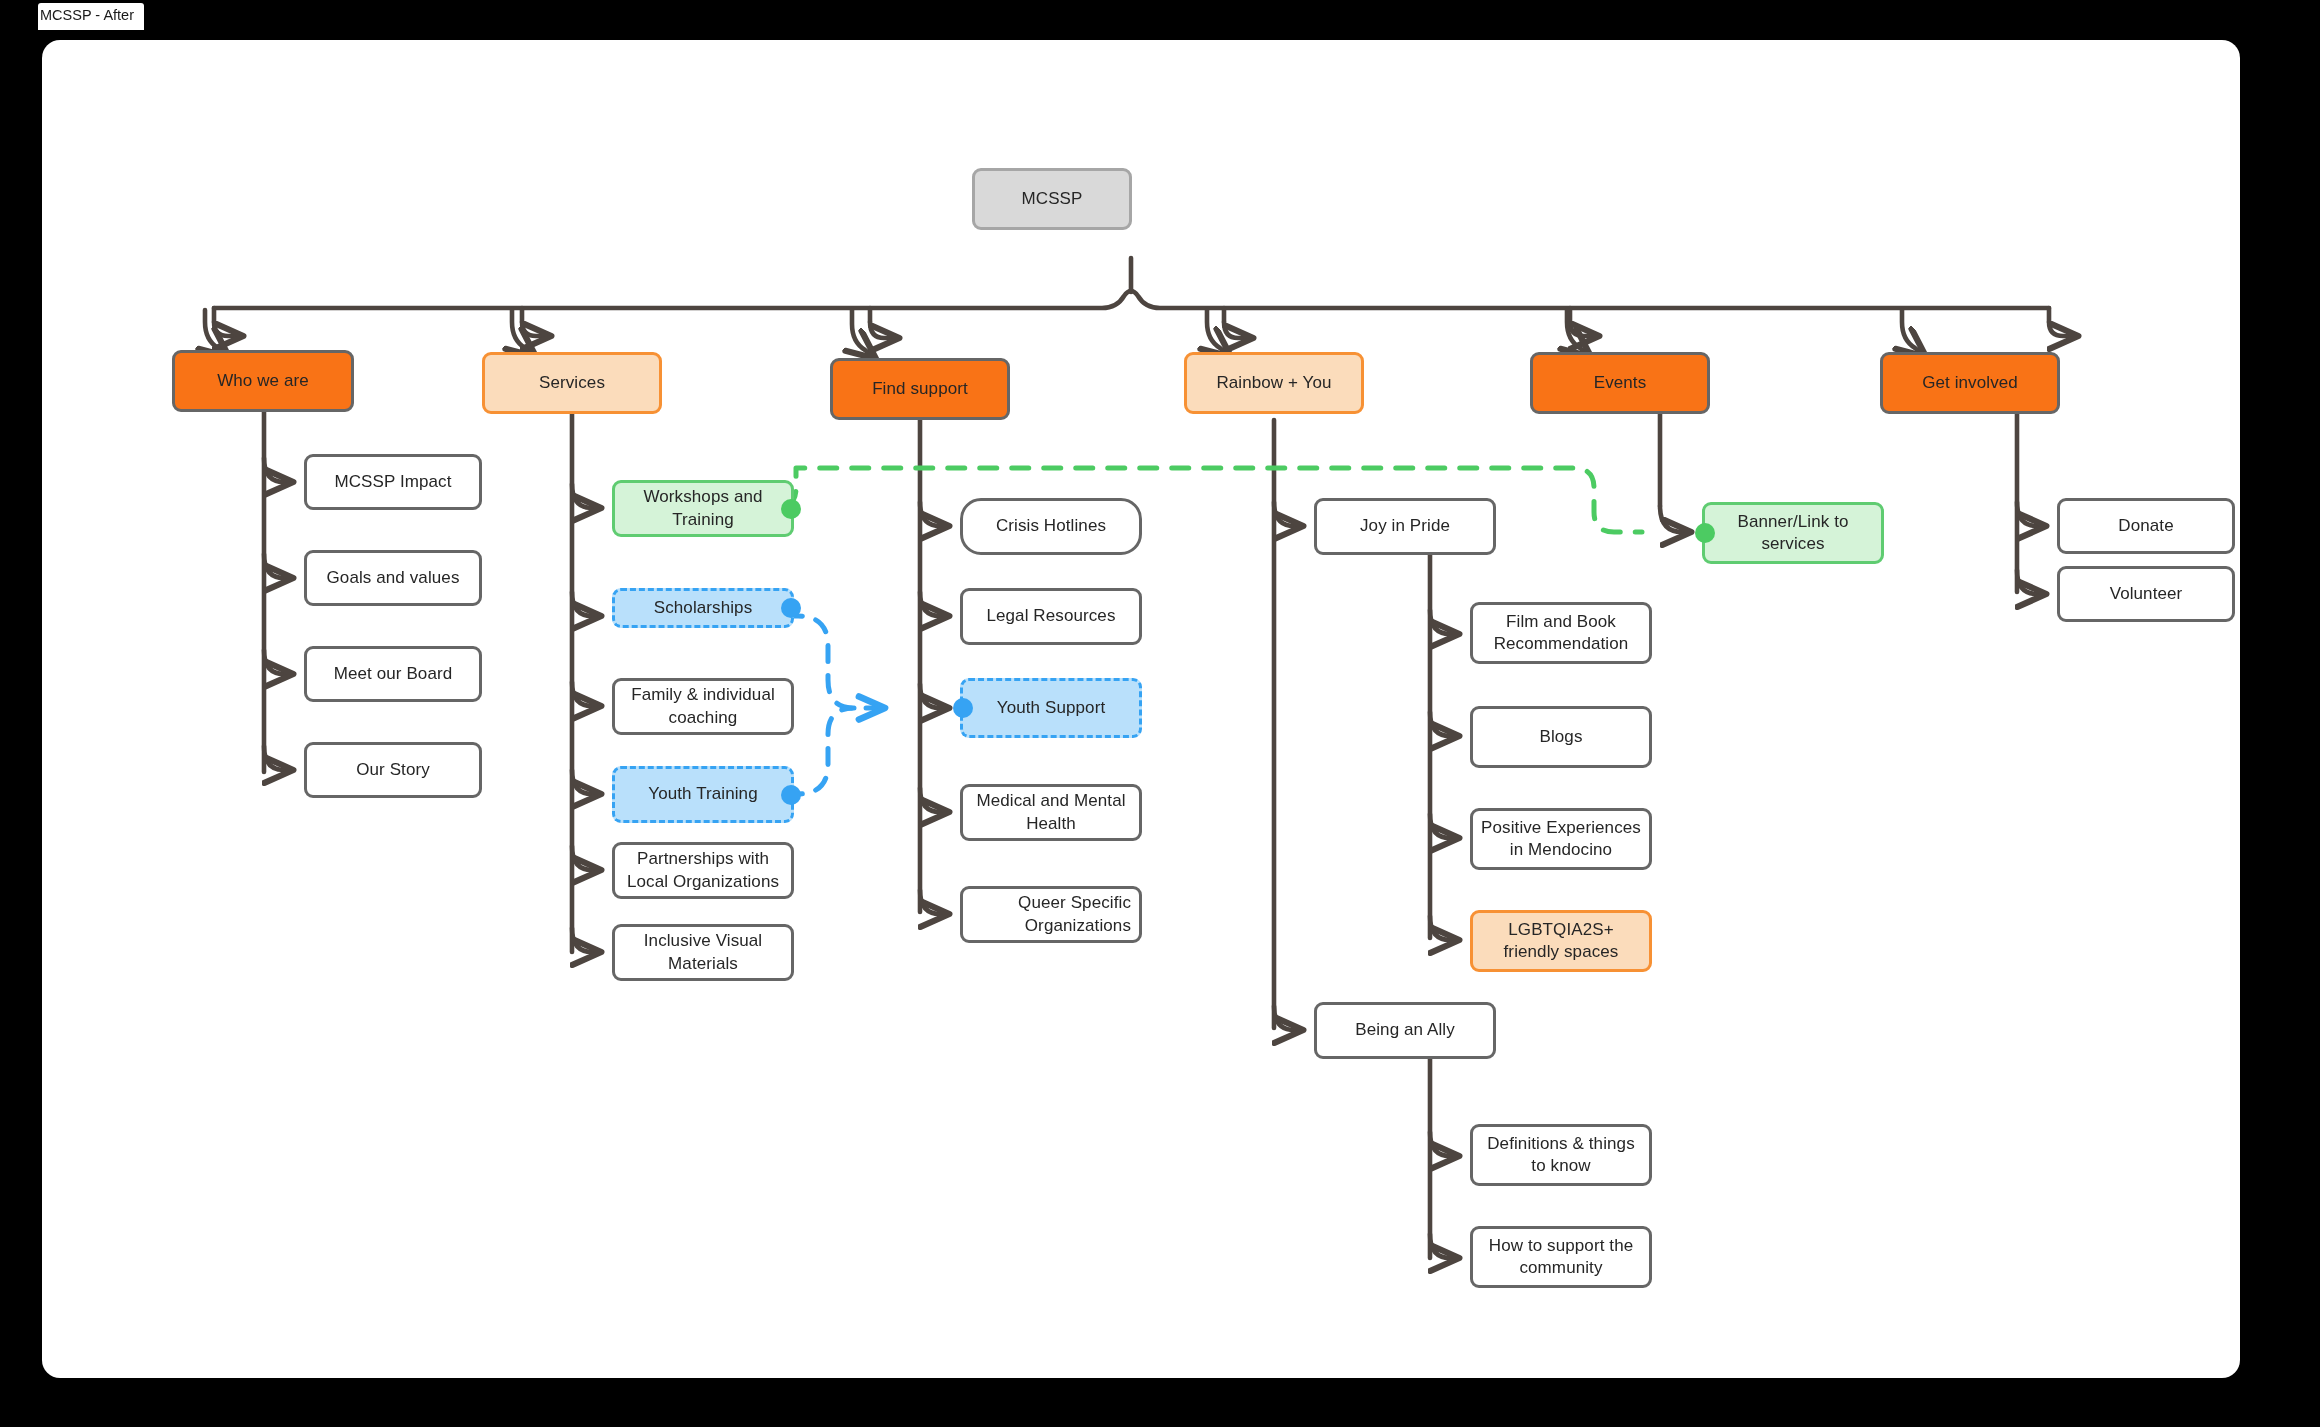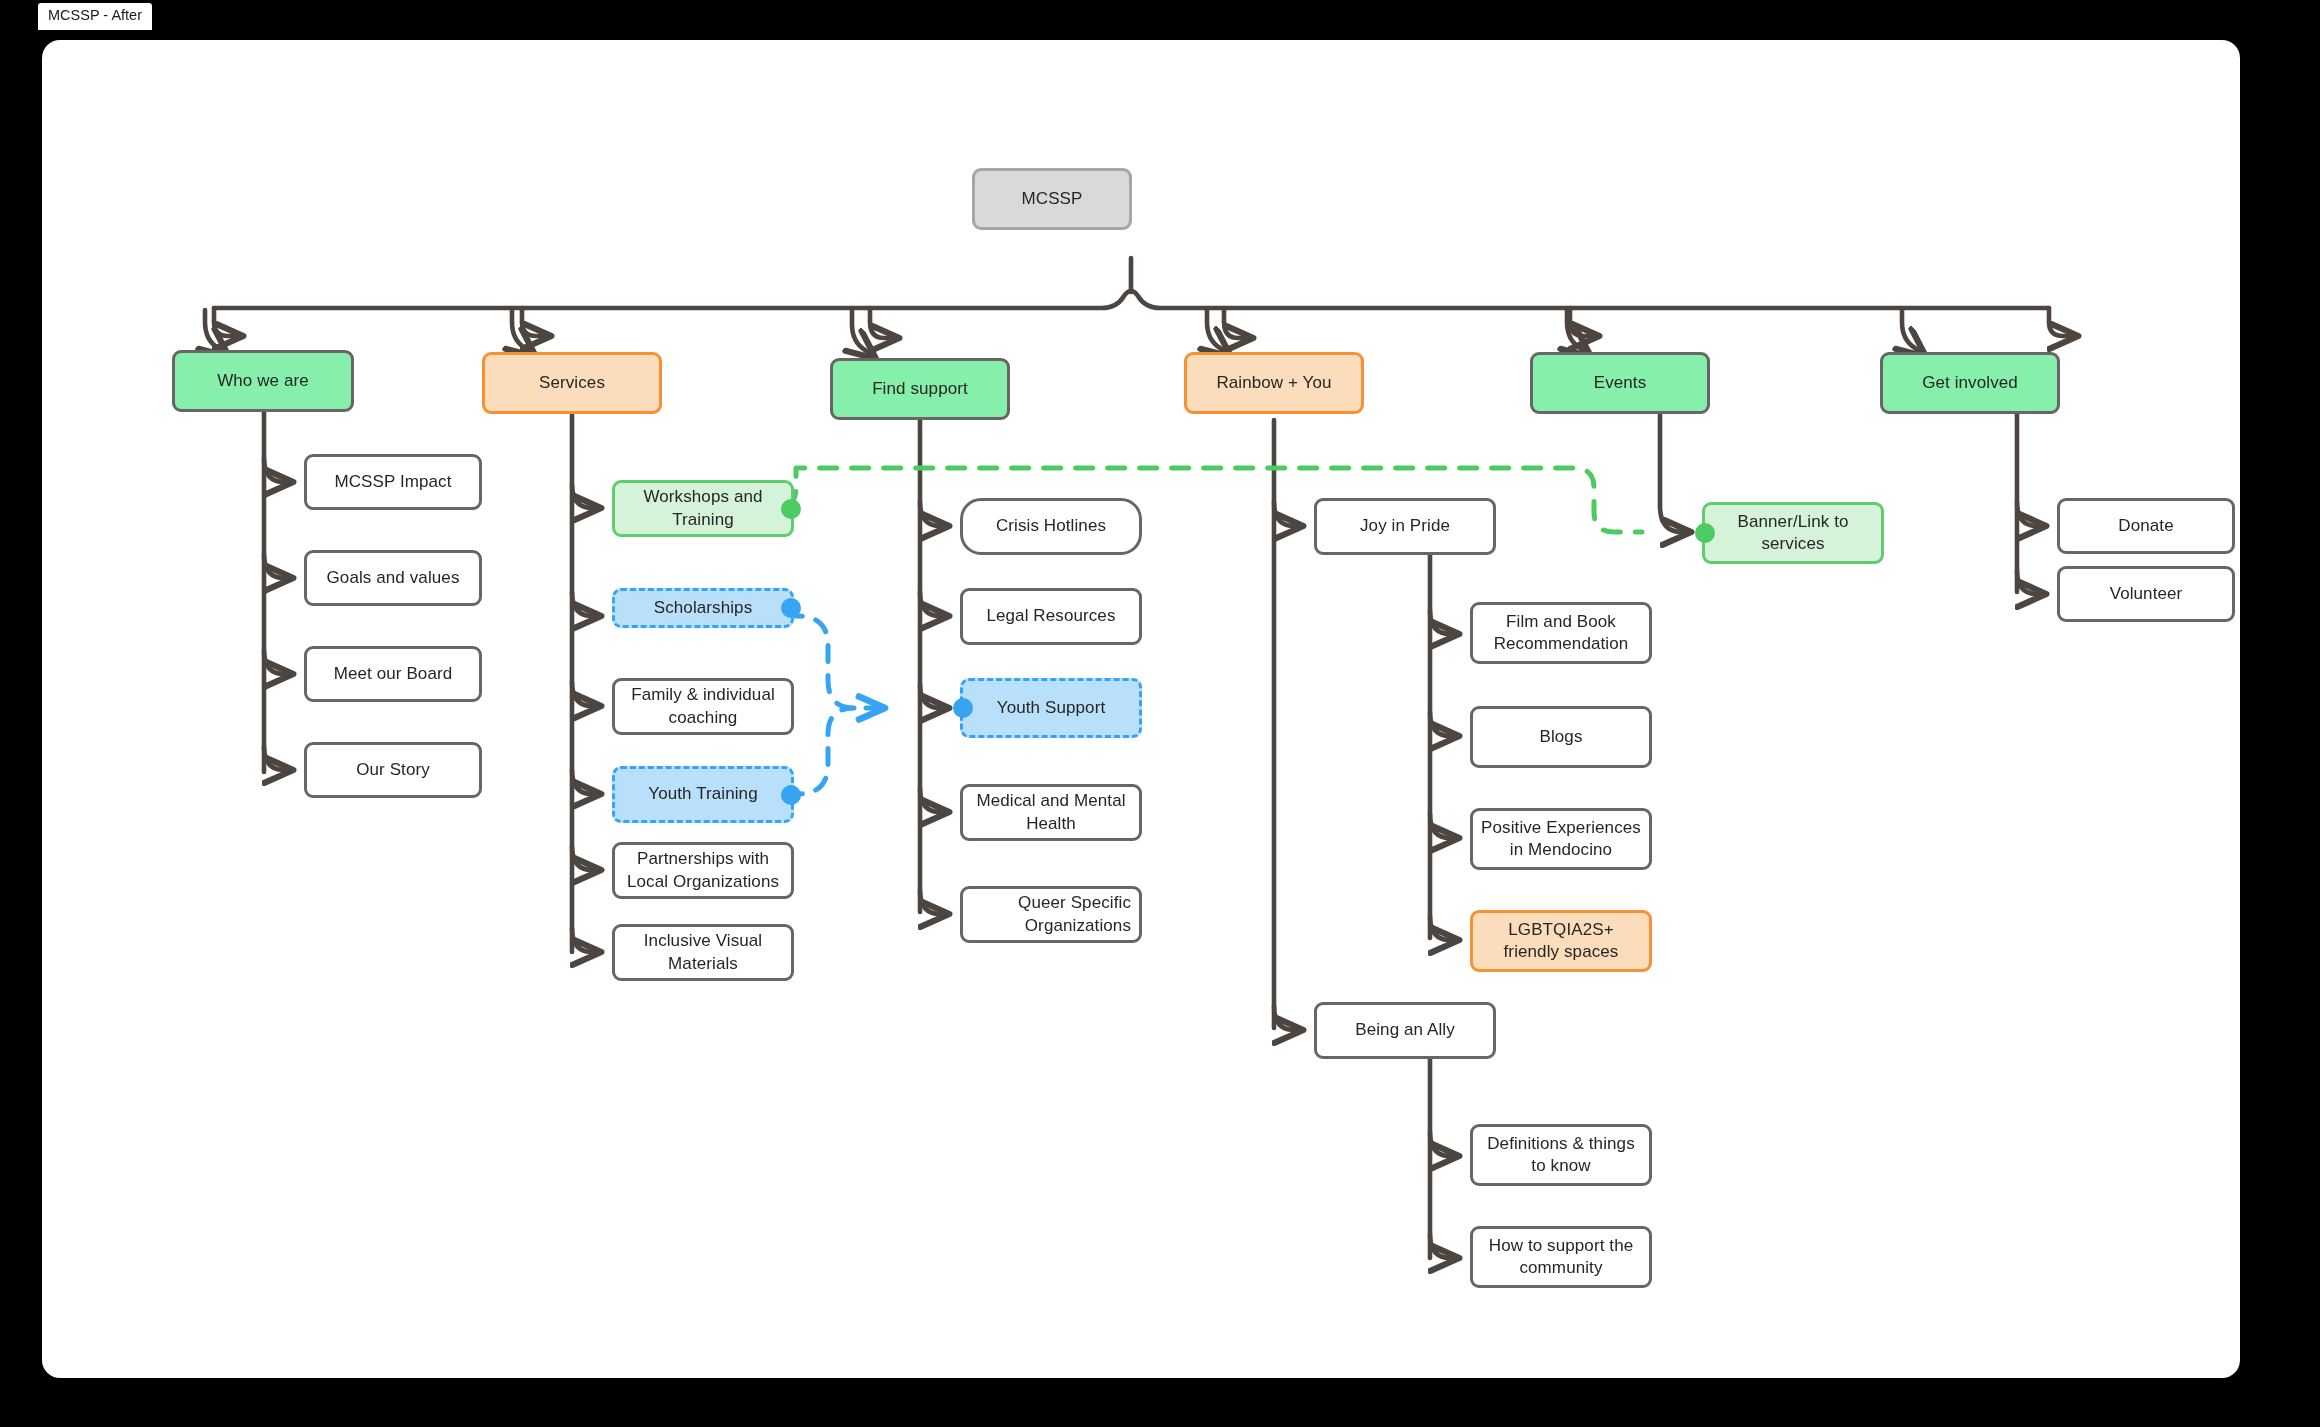--- a/index.html
+++ b/index.html
@@ -17,21 +17,21 @@
     height: 1427px;
     background: #000000;
   }
   
   #title-tab {
     position: absolute;
     left: 38px; top: 3px;
     background: #ffffff;
     color: #1a1a1a;
     font-size: 14.5px;
-    padding: 5px 10px 6px 10px;
+    padding: 5px 10px 6px 2px;
     border-radius: 3px 3px 0 0;
     line-height: 1.1;
     white-space: nowrap;
     z-index: 40;
   }
   
   #canvas {
     position: absolute;
     left: 42px; top: 40px;
     width: 2198px; height: 1338px;
@@ -52,21 +52,21 @@
     font-size: 17px;
     color: #262626;
     line-height: 1.32;
     padding: 4px 8px;
     letter-spacing: 0.1px;
   }
   .node .lbl { display: block; }
 
   
   .s-root   { background: #d9d9d9; border: 3px solid #a6a6a6; }
-  .s-gray   { background: #86efac; border: 3px solid #666666; }
+  .s-gray   { background: #f97316; border: 3px solid #666666; }
   .s-orange { background: #fbdcbb; border: 3px solid #f79134; }
   .s-plain  { background: #ffffff; border: 3px solid #666666; }
   .s-green  { background: #d5f3d8; border: 3px solid #5fcc71; }
   .s-blue   { background: #b9e0fb; border: 3px dashed #36a3f3; }
 
   
   .dot {
     position: absolute;
     width: 20px; height: 20px;
     border-radius: 50%;

